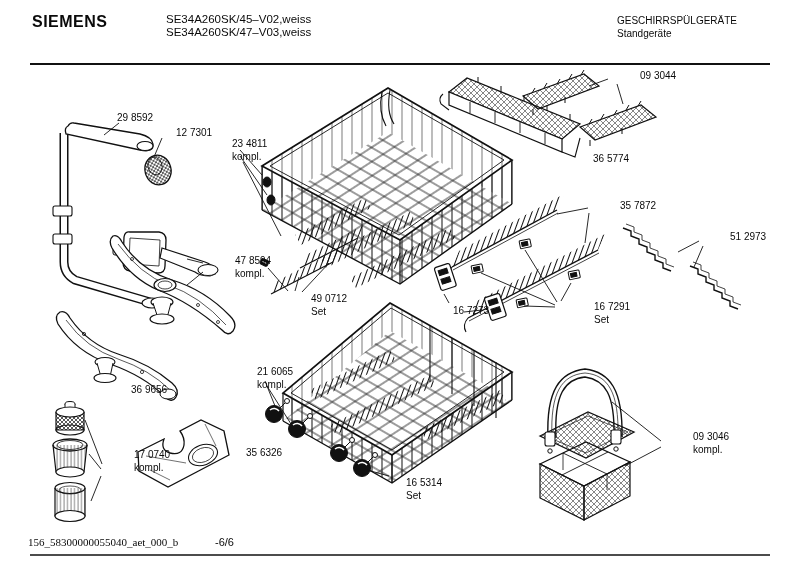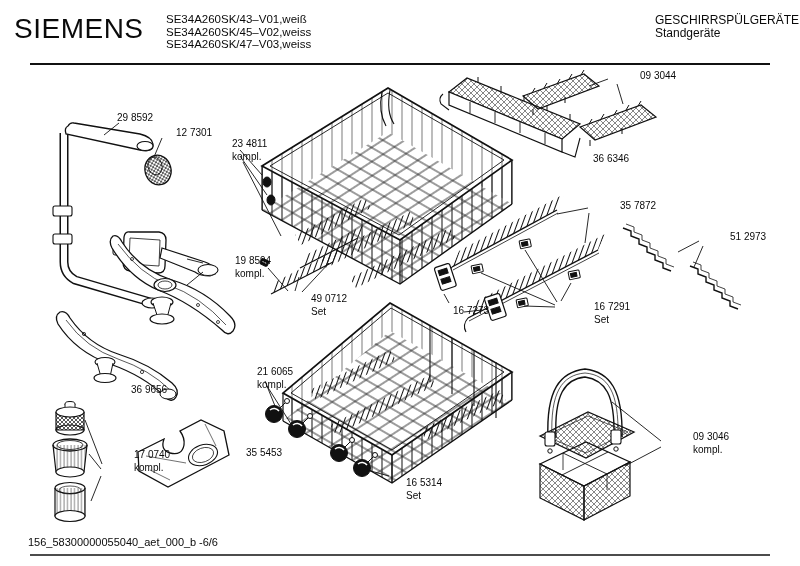--- a/index.html
+++ b/index.html
@@ -2,26 +2,26 @@
 <html><head>
 <meta charset="utf-8">
 <style>
   html,body{margin:0;padding:0;}
   body{
     width:800px;height:566px;position:relative;overflow:hidden;
     background:#ffffff;color:#0a0a0a;
     font-family:"Liberation Sans","DejaVu Sans",sans-serif;
   }
   .abs{position:absolute;white-space:nowrap;}
-  .brand{left:14px;top:13px;font-size:28px;font-weight:normal;letter-spacing:.5px;}
+  .brand{left:32px;top:13px;font-size:16px;font-weight:bold;letter-spacing:.5px;}
   .models{left:166px;top:13px;font-size:11.5px;line-height:12.5px;}
   .models div{white-space:nowrap;}
-  .division{left:655px;top:14px;font-size:12px;line-height:13px;}
-  .footer-code{left:28px;top:536px;font-size:11px;}
-  .footer-page{left:199px;top:536px;font-size:11px;}
+  .division{left:617px;top:14px;font-size:10px;line-height:13px;}
+  .footer-code{left:28px;top:536px;font-size:11px;font-family:Liberation Serif, serif;}
+  .footer-page{left:215px;top:536px;font-size:11px;}
   .pl{font-size:10px;line-height:13px;color:#0a0a0a;padding-left:30px;}
   .pl span{display:block;}
   svg{position:absolute;left:0;top:0;}
 </style>
 </head>
 <body>
 
 <svg width="800" height="566" viewBox="0 0 800 566">
   <defs>
     <pattern id="mesh" width="6" height="6" patternUnits="userSpaceOnUse">
@@ -291,21 +291,20 @@
     <path d="M525,250 L557,302 M481,273 L555,305 M571,283 L561,301 M524,306 L555,307"></path>
     <path d="M265,381 L275,406 M267,386 L291,424"></path>
     <path d="M102,464 L85,420 M101,469 L89,454 M101,476 L91,501"></path>
     <path d="M389,476 L367,470"></path>
     <path d="M661,441 L612,402 M661,447 L625,466"></path>
   </g>
 </svg>
 
 <div class="abs brand">SIEMENS</div>
 <div class="abs models">
-  <div>SE34A260SK/43–V01,weiß</div>
   <div>SE34A260SK/45–V02,weiss</div>
   <div>SE34A260SK/47–V03,weiss</div>
 </div>
 <div class="abs division">
   <div>GESCHIRRSPÜLGERÄTE</div>
   <div>Standgeräte</div>
 </div>
 
 <div class="abs pl" style="left:87px;top:111px">
     <span>29 8592</span>
@@ -317,33 +316,33 @@
   </div>
 <div class="abs pl" style="left:202px;top:137px">
     <span>23 4811</span>
     <span>kompl.</span>
   </div>
 <div class="abs pl" style="left:610px;top:69px">
     <span>09 3044</span>
     <span></span>
   </div>
 <div class="abs pl" style="left:563px;top:152px">
-    <span>36 6346</span>
+    <span>36 5774</span>
     <span></span>
   </div>
 <div class="abs pl" style="left:590px;top:199px">
     <span>35 7872</span>
     <span></span>
   </div>
 <div class="abs pl" style="left:700px;top:230px">
     <span>51 2973</span>
     <span></span>
   </div>
 <div class="abs pl" style="left:205px;top:254px">
-    <span>19 8594</span>
+    <span>47 8594</span>
     <span>kompl.</span>
   </div>
 <div class="abs pl" style="left:281px;top:292px">
     <span>49 0712</span>
     <span>Set</span>
   </div>
 <div class="abs pl" style="left:423px;top:304px">
     <span>16 7273</span>
     <span></span>
   </div>
@@ -357,21 +356,21 @@
   </div>
 <div class="abs pl" style="left:227px;top:365px">
     <span>21 6065</span>
     <span>kompl.</span>
   </div>
 <div class="abs pl" style="left:104px;top:448px">
     <span>17 0740</span>
     <span>kompl.</span>
   </div>
 <div class="abs pl" style="left:216px;top:446px">
-    <span>35 5453</span>
+    <span>35 6326</span>
     <span></span>
   </div>
 <div class="abs pl" style="left:376px;top:476px">
     <span>16 5314</span>
     <span>Set</span>
   </div>
 <div class="abs pl" style="left:663px;top:430px">
     <span>09 3046</span>
     <span>kompl.</span>
   </div>

